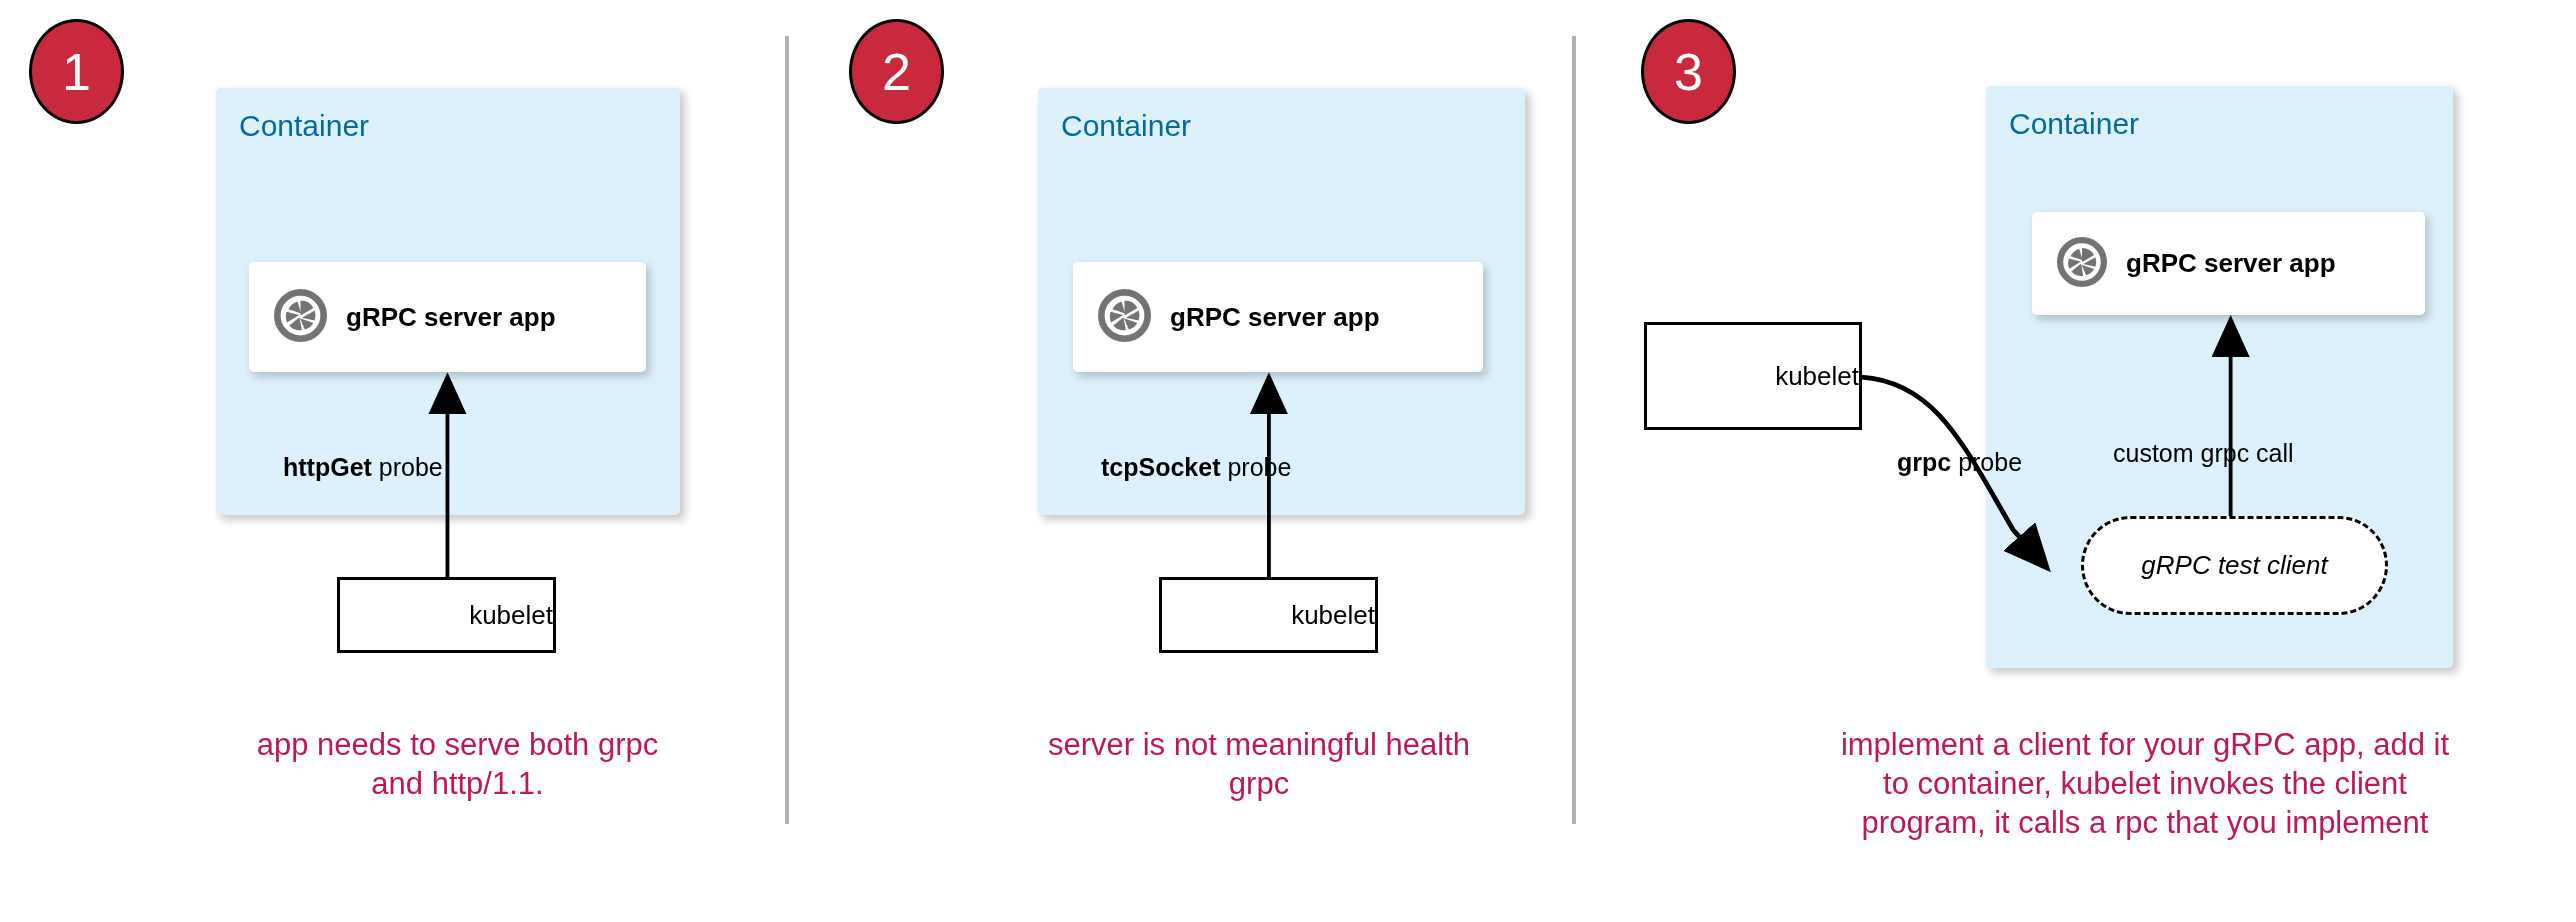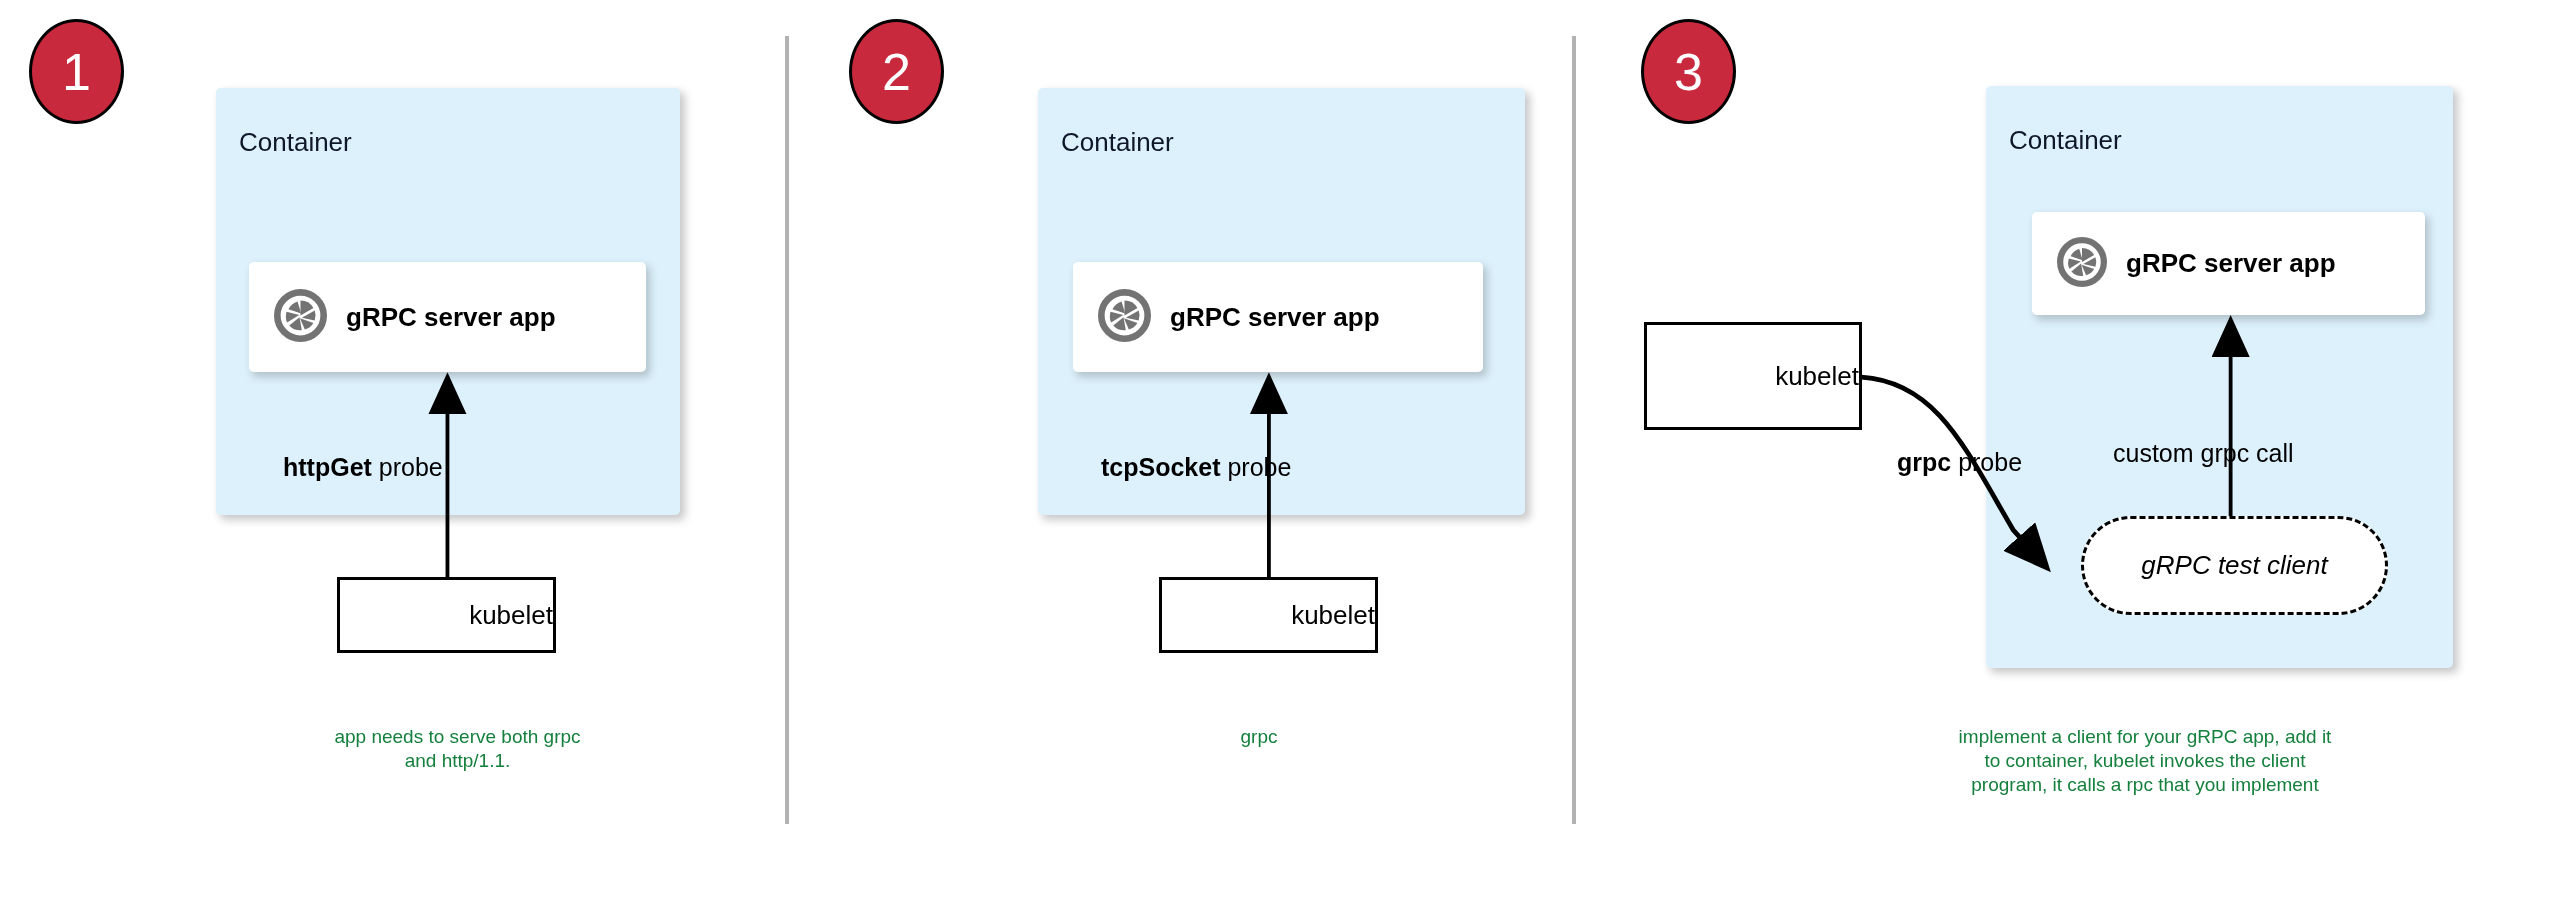--- a/index.html
+++ b/index.html
@@ -51,23 +51,23 @@
   
   .container-box {
     position: absolute;
     background: #ddf1fc;
     border-radius: 4.8px;
     box-shadow: 4.8px 4.8px 8.6px rgba(0,0,0,0.22);
   }
   .container-label {
     position: absolute;
     left: 23px;
-    top: 39px;
-    font-size: 26px;
-    color: #0f172a;
+    top: 21px;
+    font-size: 30px;
+    color: #0369a1;
     white-space: nowrap;
   }
 
   
   .app-card {
     position: absolute;
     background: #ffffff;
     border-radius: 4.8px;
     box-shadow: 3.8px 4.8px 8.6px rgba(0,0,0,0.20);
     display: flex;
@@ -120,24 +120,24 @@
     position: absolute;
     font-size: 25px;
     white-space: nowrap;
     background: transparent;
   }
   .edge-label b { font-weight: bold; }
 
   
   .caption {
     position: absolute;
-    font-size: 19px;
+    font-size: 31px;
     line-height: 1.26;
     text-align: center;
-    color: #15803d;
+    color: #be185d;
   }
 
   
   .arrows {
     position: absolute;
     left: 0; top: 0;
     width: 2576px;
     height: 923px;
     pointer-events: none;
   }
@@ -216,20 +216,21 @@
 
   <div class="edge-label" style="left:1101px; top:453px;">
     <b>tcpSocket</b><span> probe</span>
   </div>
 
   <div class="kubelet-box" style="left:1159px; top:577px; width:219px; height:76px;">
     <span class="kubelet-label">kubelet</span>
   </div>
 
   <div class="caption" style="left:1011px; top:725px; width:496px;">
+    <div>server is not meaningful health</div>
     <div>grpc</div>
   </div>
 
   <div class="badge" style="left:1641px; top:19px;">
     <span class="badge-num">3</span>
   </div>
 
   <div class="container-box" style="left:1986px; top:86px; width:467px; height:582px;">
     <div class="container-label">Container</div>
   </div>

